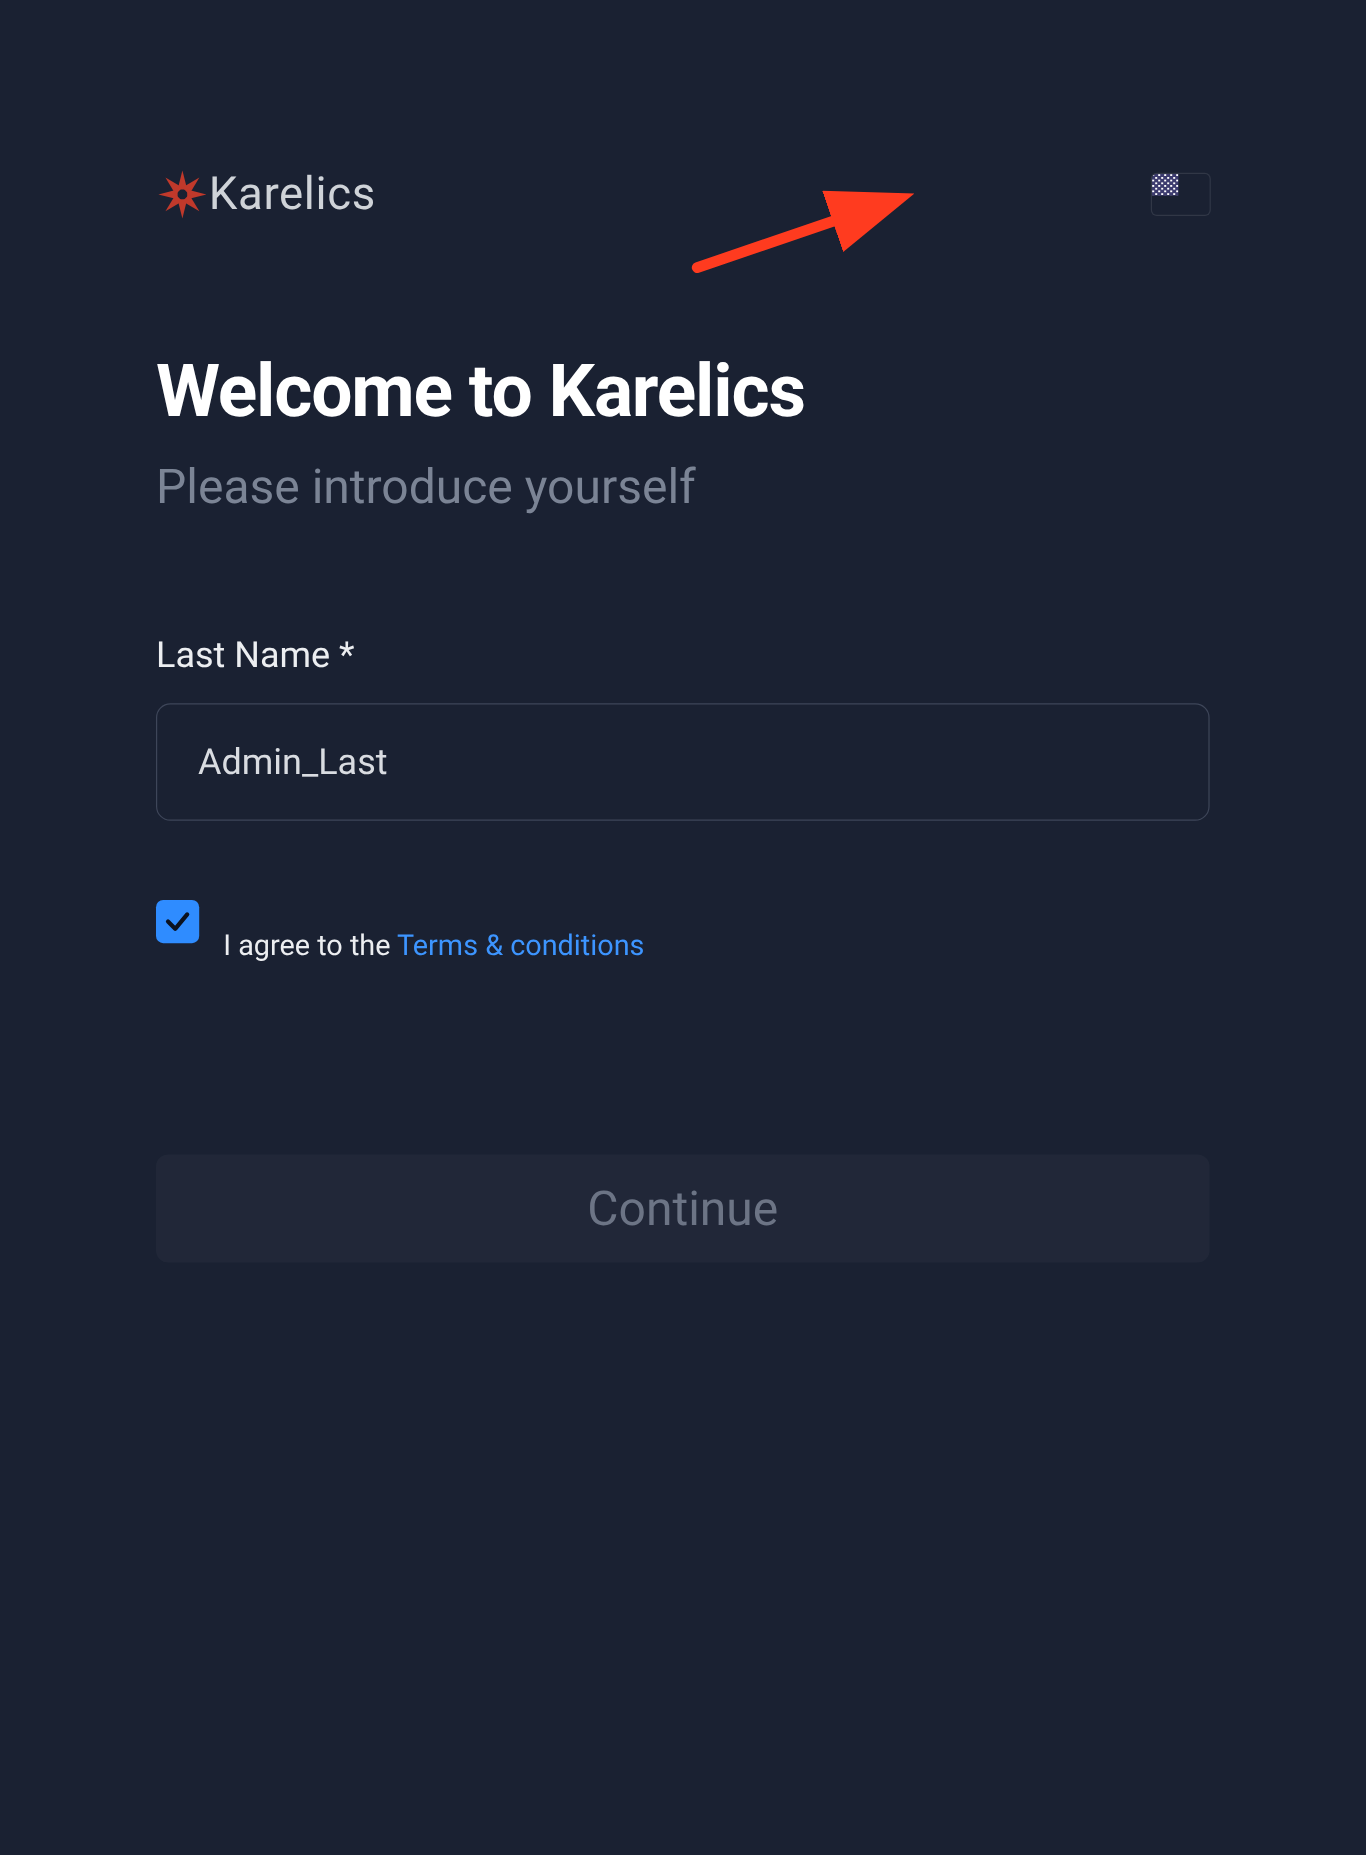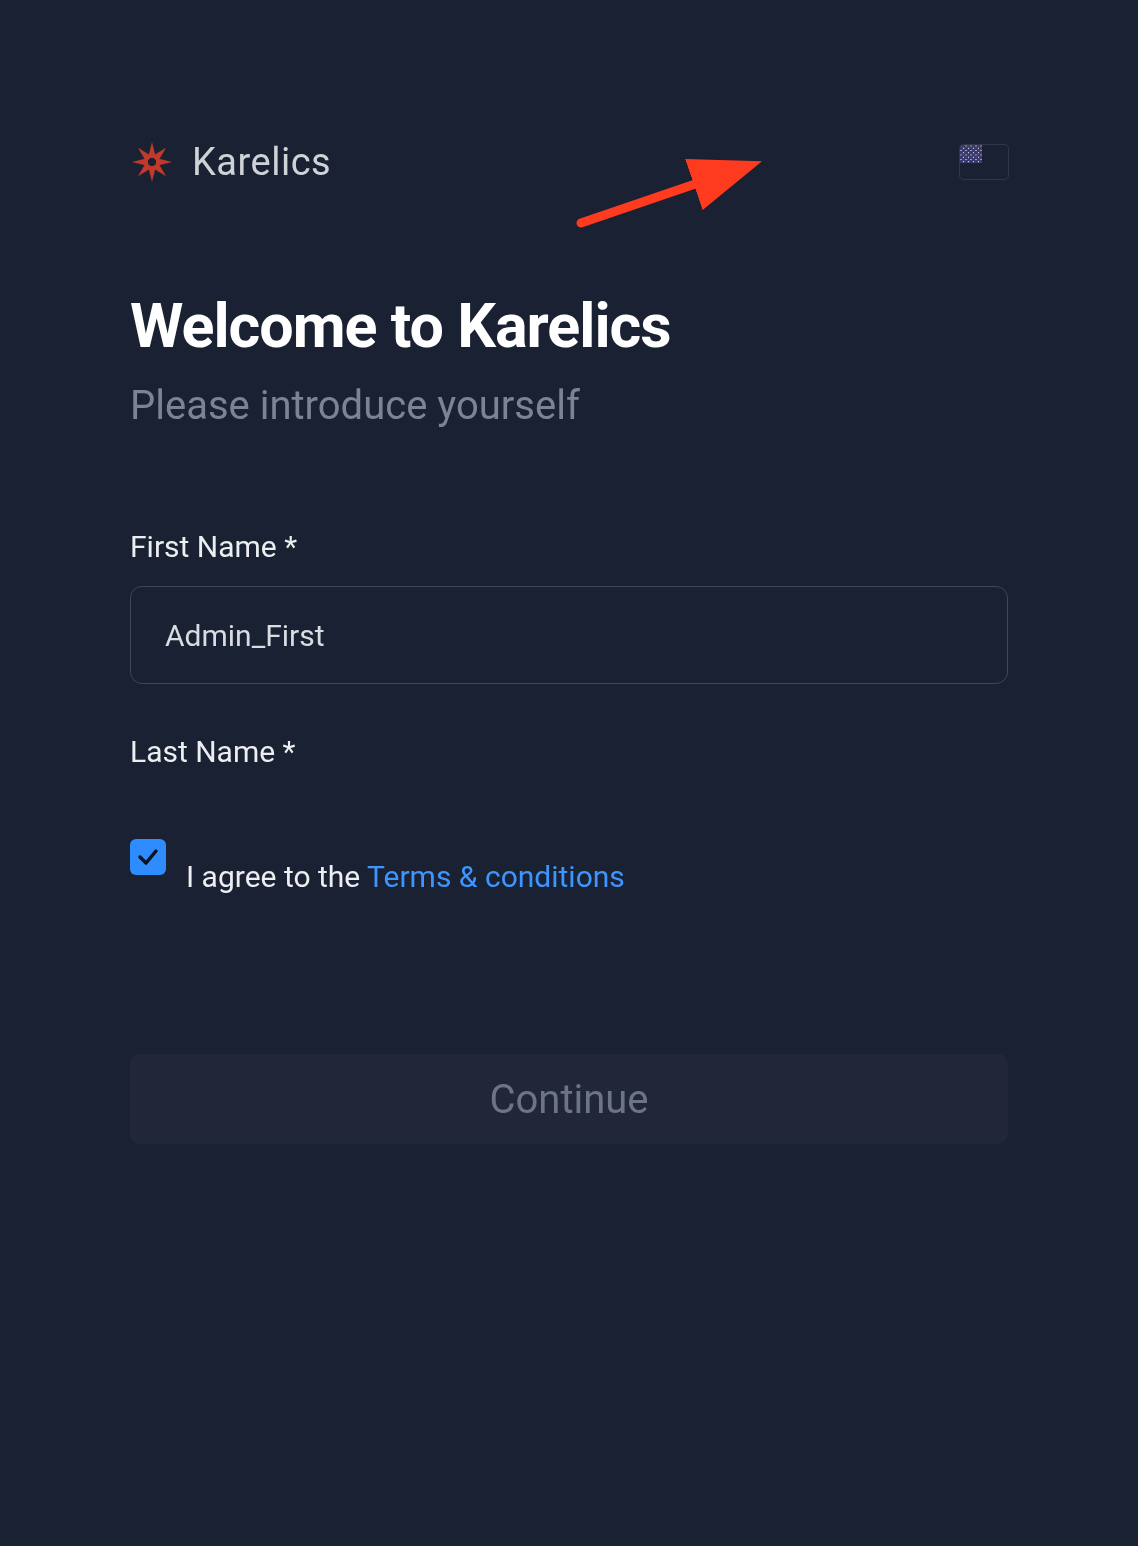--- a/index.html
+++ b/index.html
@@ -21,21 +21,20 @@
   }
   .header-row {
     display: flex;
     justify-content: space-between;
     align-items: center;
     margin-bottom: 110px;
   }
   .logo-wrap {
     display: flex;
     align-items: flex-end;
-    gap: 18px;
   }
   .logo-icon svg {
     display: block;
   }
   .brand-name {
     font-size: 38px;
     font-weight: 400;
     color: #cfd3d8;
     letter-spacing: 0.5px;
   }
@@ -122,21 +121,21 @@
     display: flex;
     align-items: center;
     justify-content: center;
     cursor: pointer;
     flex-shrink: 0;
   }
   .checkbox svg {
     display: block;
   }
   .consent-text {
-    font-size: 30px;
+    font-size: 24px;
     color: #eceef1;
     margin-top: 40px;
   }
   .consent-link {
     color: #3d95ff;
     cursor: pointer;
     text-decoration: none;
   }
   .continue-btn {
     width: 100%;
@@ -200,27 +199,24 @@
         <div class="flag-stripe white"></div>
         <div class="flag-stripe red"></div>
         <div class="canton"></div>
       </div>
     </div>
   </div>
 
   <h1 class="title">Welcome to Karelics</h1>
   <p class="subtitle">Please introduce yourself</p>
 
-  <div class="field-group">
-    <label class="field-label">First Name *</label>
-    <input class="text-input" type="text" value="Admin_First" style="">
-  </div>
 
   <div class="field-group">
     <label class="field-label">Last Name *</label>
+    <input class="text-input" type="text" value="Admin_Last" style="">
   </div>
 
   <div class="consent-row">
     <div class="checkbox">
       <svg width="24" height="24" viewBox="0 0 24 24">
         <polyline points="4,12 10,18 20,6" fill="none" stroke="#0b1220" stroke-width="3.5" stroke-linecap="round" stroke-linejoin="round"></polyline>
       </svg>
     </div>
     <span class="consent-text">
       <span>I agree to the </span><a class="consent-link">Terms &amp; conditions</a>

